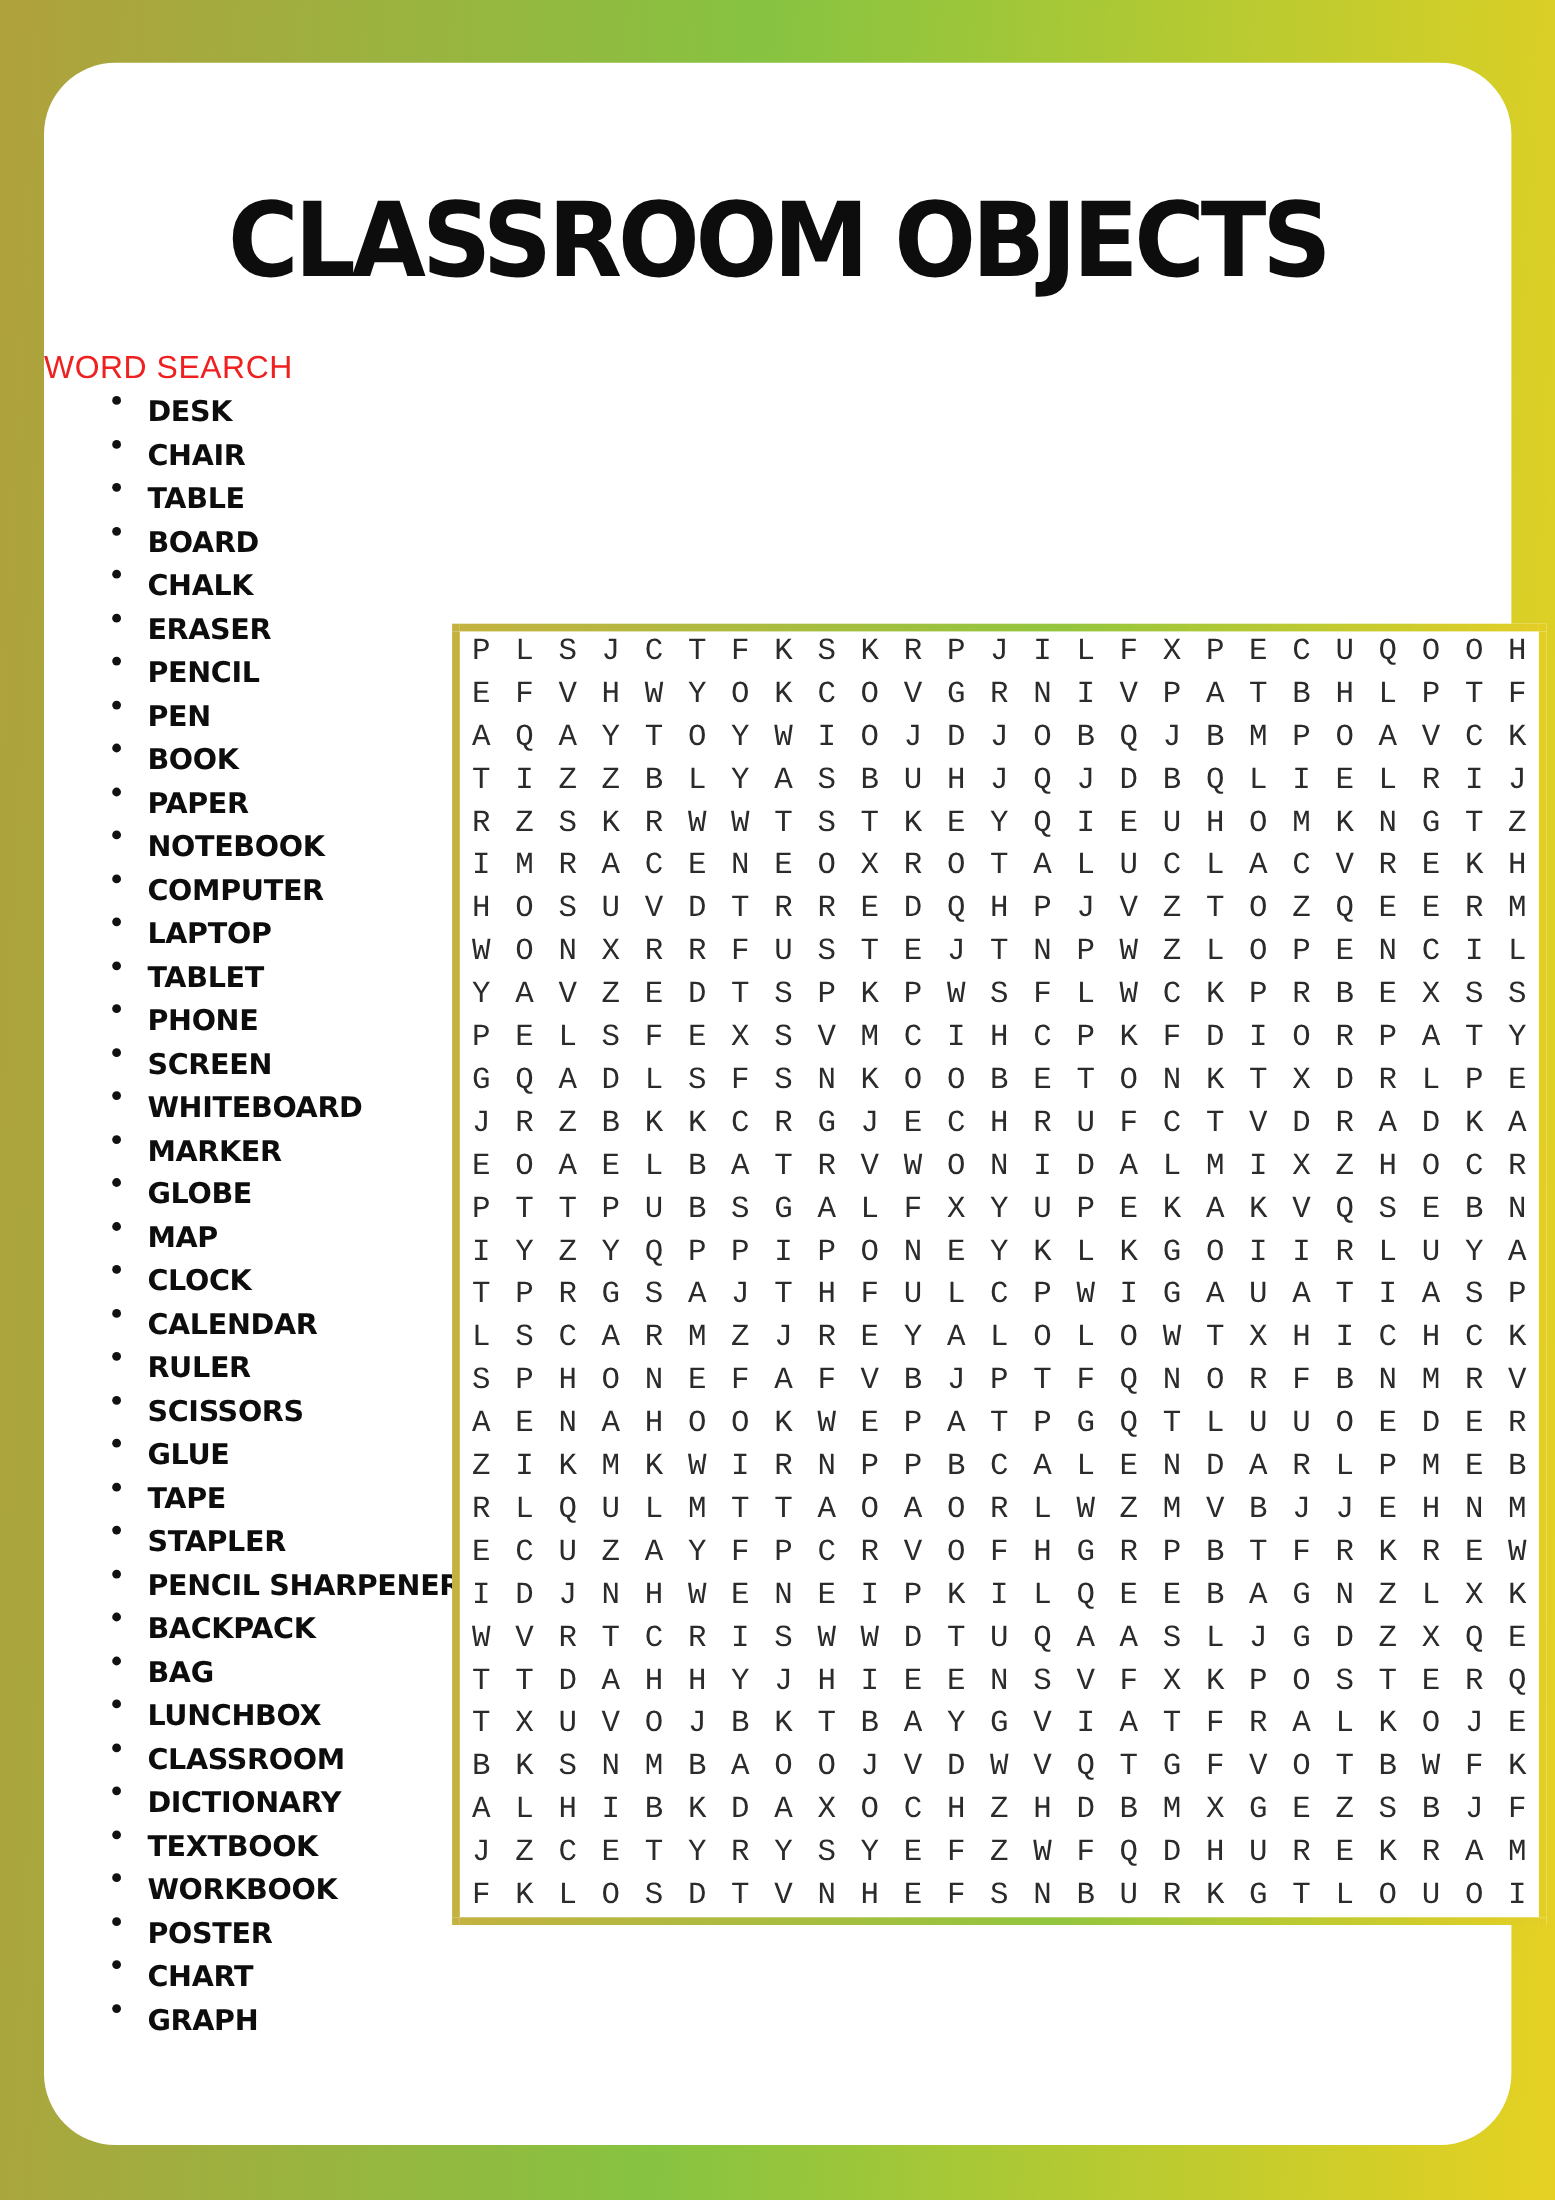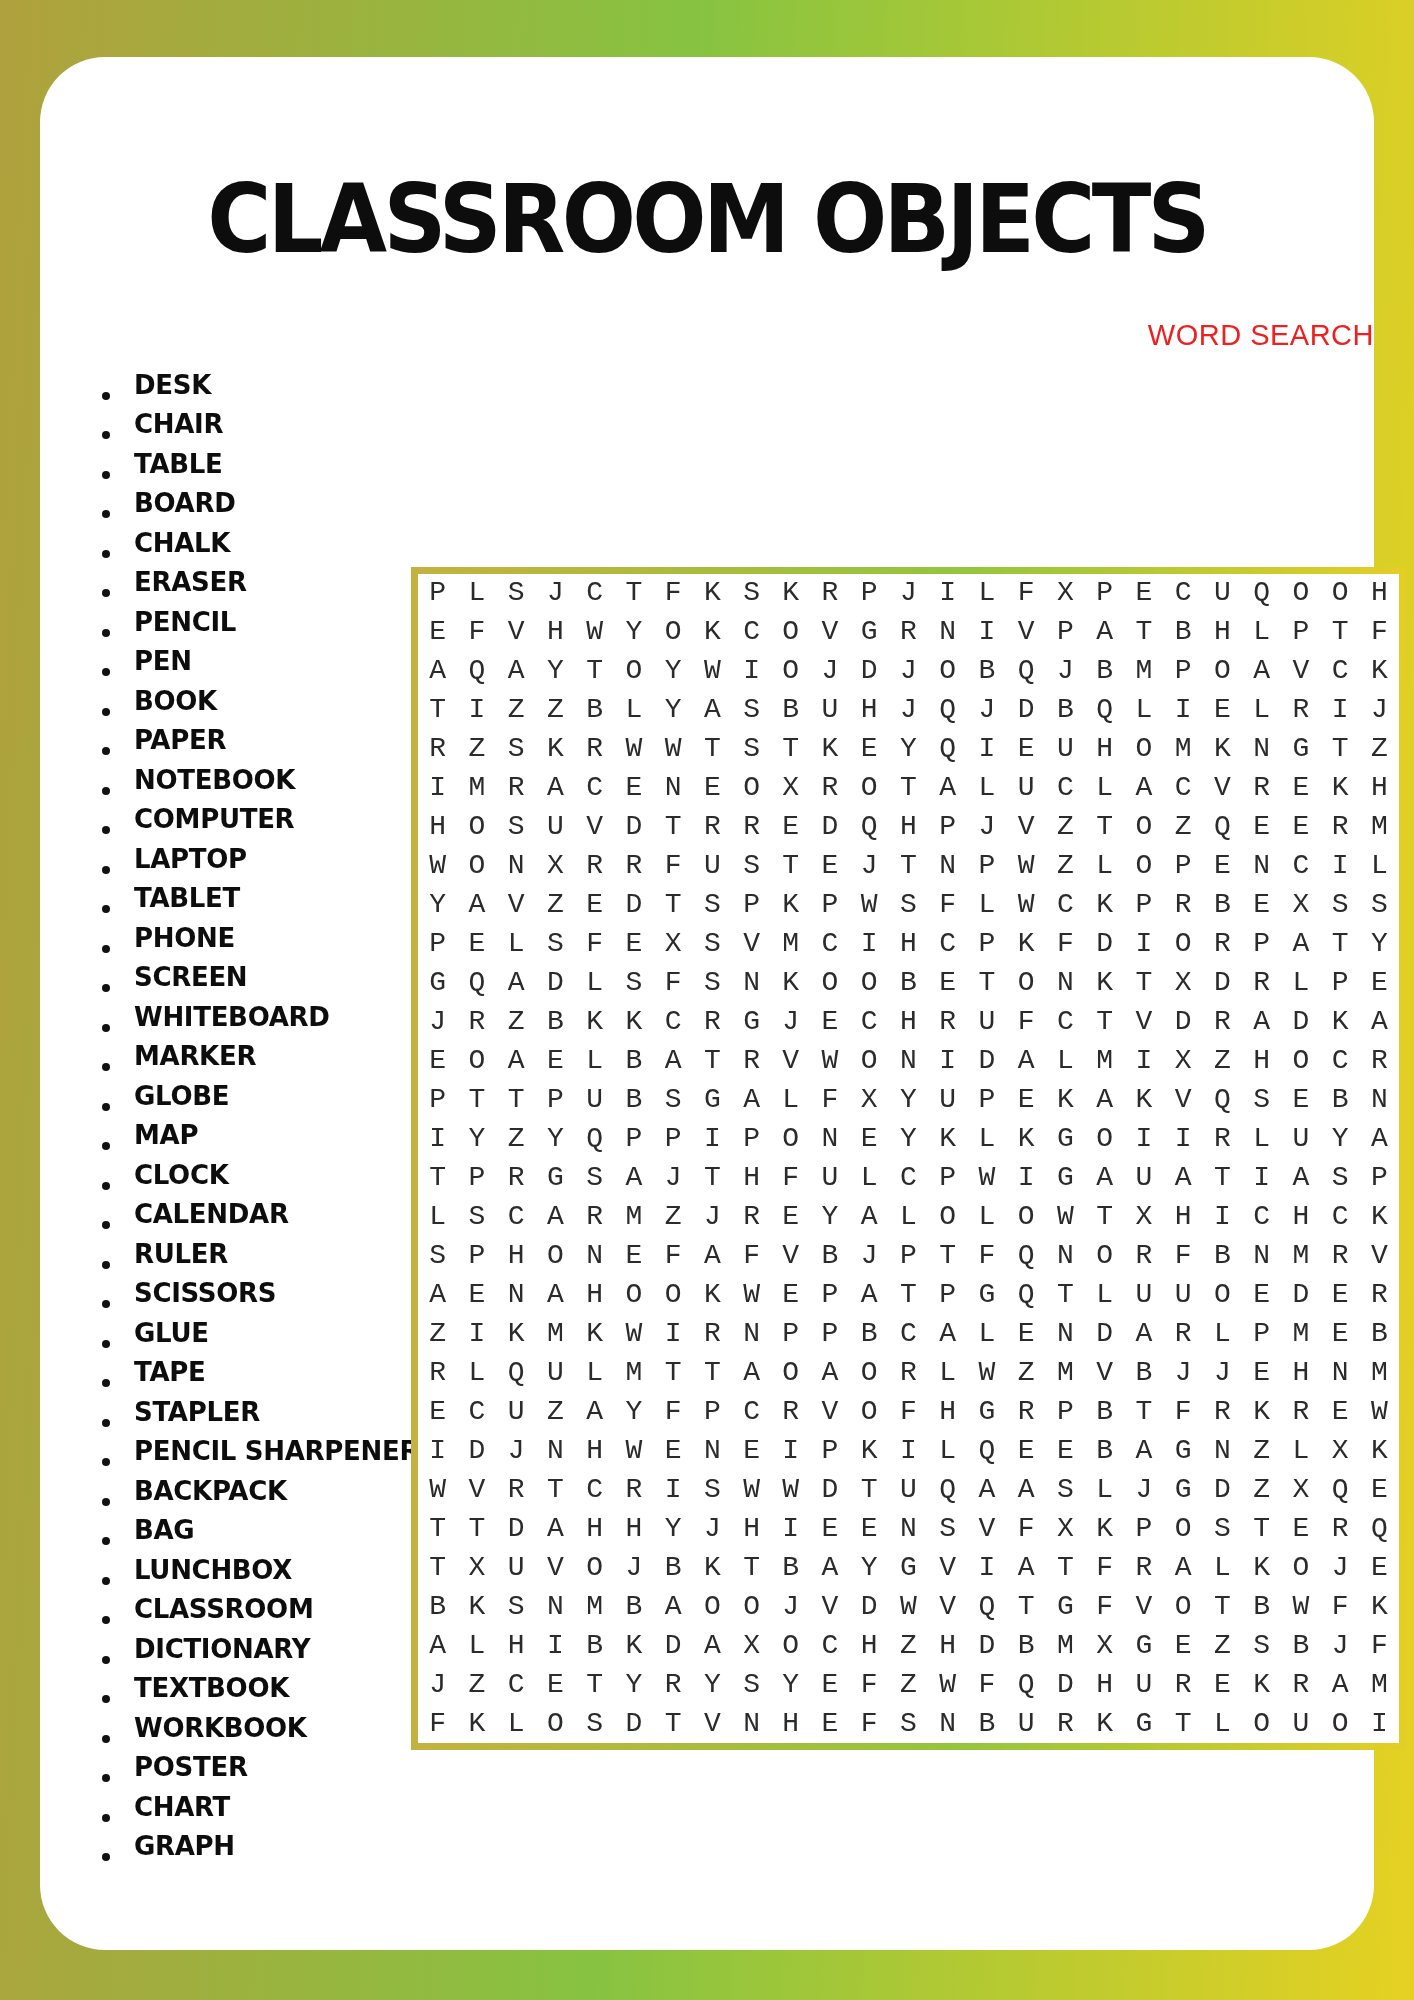--- a/index.html
+++ b/index.html
@@ -13,28 +13,28 @@
     background:#ffffff;border-radius:65px;
   }
   .title{
     position:absolute;left:0;top:108px;width:100%;
     text-align:center;font-weight:900;font-size:94px;letter-spacing:-4px;
     color:#0d0d0d;transform:scaleX(0.93);transform-origin:center;
     white-space:nowrap;margin:0;
   }
   .subtitle{
     position:absolute;left:0;top:262px;width:100%;
-    text-align:right;font-family:"Liberation Sans",sans-serif;
+    text-align:left;font-family:"Liberation Sans",sans-serif;
     font-size:29px;font-weight:400;color:#ee2020;letter-spacing:0.5px;
   }
   .word-list{
     position:absolute;left:62px;top:303px;width:320px;
   }
   .word-item{
-    height:39.5px;display:flex;align-items:flex-end;
+    height:39.5px;display:flex;align-items:flex-start;
   }
   .bullet{
     width:8px;height:8px;border-radius:50%;background:#111;
     margin-right:24px;flex:0 0 auto;
   }
   .word-label{
     font-weight:800;font-size:26px;letter-spacing:-0.3px;color:#0d0d0d;
     white-space:nowrap;
   }
   .grid-box{

